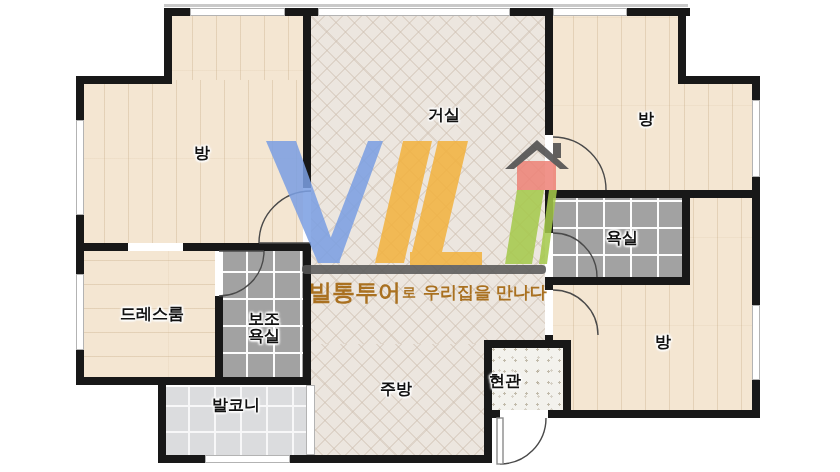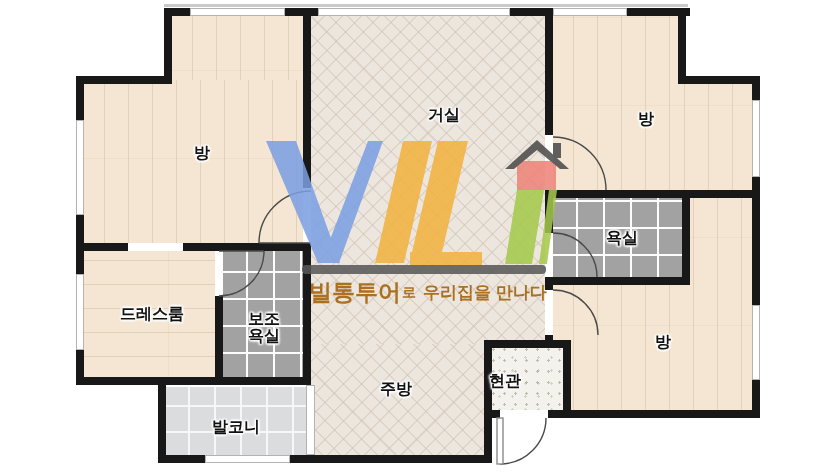--- a/index.html
+++ b/index.html
@@ -122,21 +122,21 @@
     </g>
   </svg>
 
   <div class="abs room-label" style="left:202px;top:153px;">방</div>
   <div class="abs room-label" style="left:444px;top:115px;">거실</div>
   <div class="abs room-label" style="left:646px;top:119px;">방</div>
   <div class="abs room-label" style="left:622px;top:238px;">욕실</div>
   <div class="abs room-label" style="left:152px;top:314px;">드레스룸</div>
   <div class="abs room-label" style="left:264px;top:308px;margin-top:20px;">보조
 욕실</div>
-  <div class="abs room-label" style="left:236px;top:427px;text-align:right;">발코니</div>
+  <div class="abs room-label" style="left:236px;top:405px;text-align:right;">발코니</div>
   <div class="abs room-label" style="left:396px;top:389px;">주방</div>
   <div class="abs room-label" style="left:505px;top:381px;">현관</div>
   <div class="abs room-label" style="left:663px;top:342px;">방</div>
 
   <svg id="logo-svg" class="abs" style="left:0;top:0;" width="840" height="472" viewBox="0 0 840 472">
     <g opacity="0.86">
       <polygon points="266,141 296,141 340,263 318,263" fill="#7b9fe3"></polygon>
       <polygon points="368,141 383,141 339,263 321,263" fill="#7b9fe3"></polygon>
       <polygon points="403,141 432,141 404,263 375,263" fill="#f2b23e"></polygon>
       <polygon points="438,141 468,141 442,252 412,252" fill="#f2b23e"></polygon>

